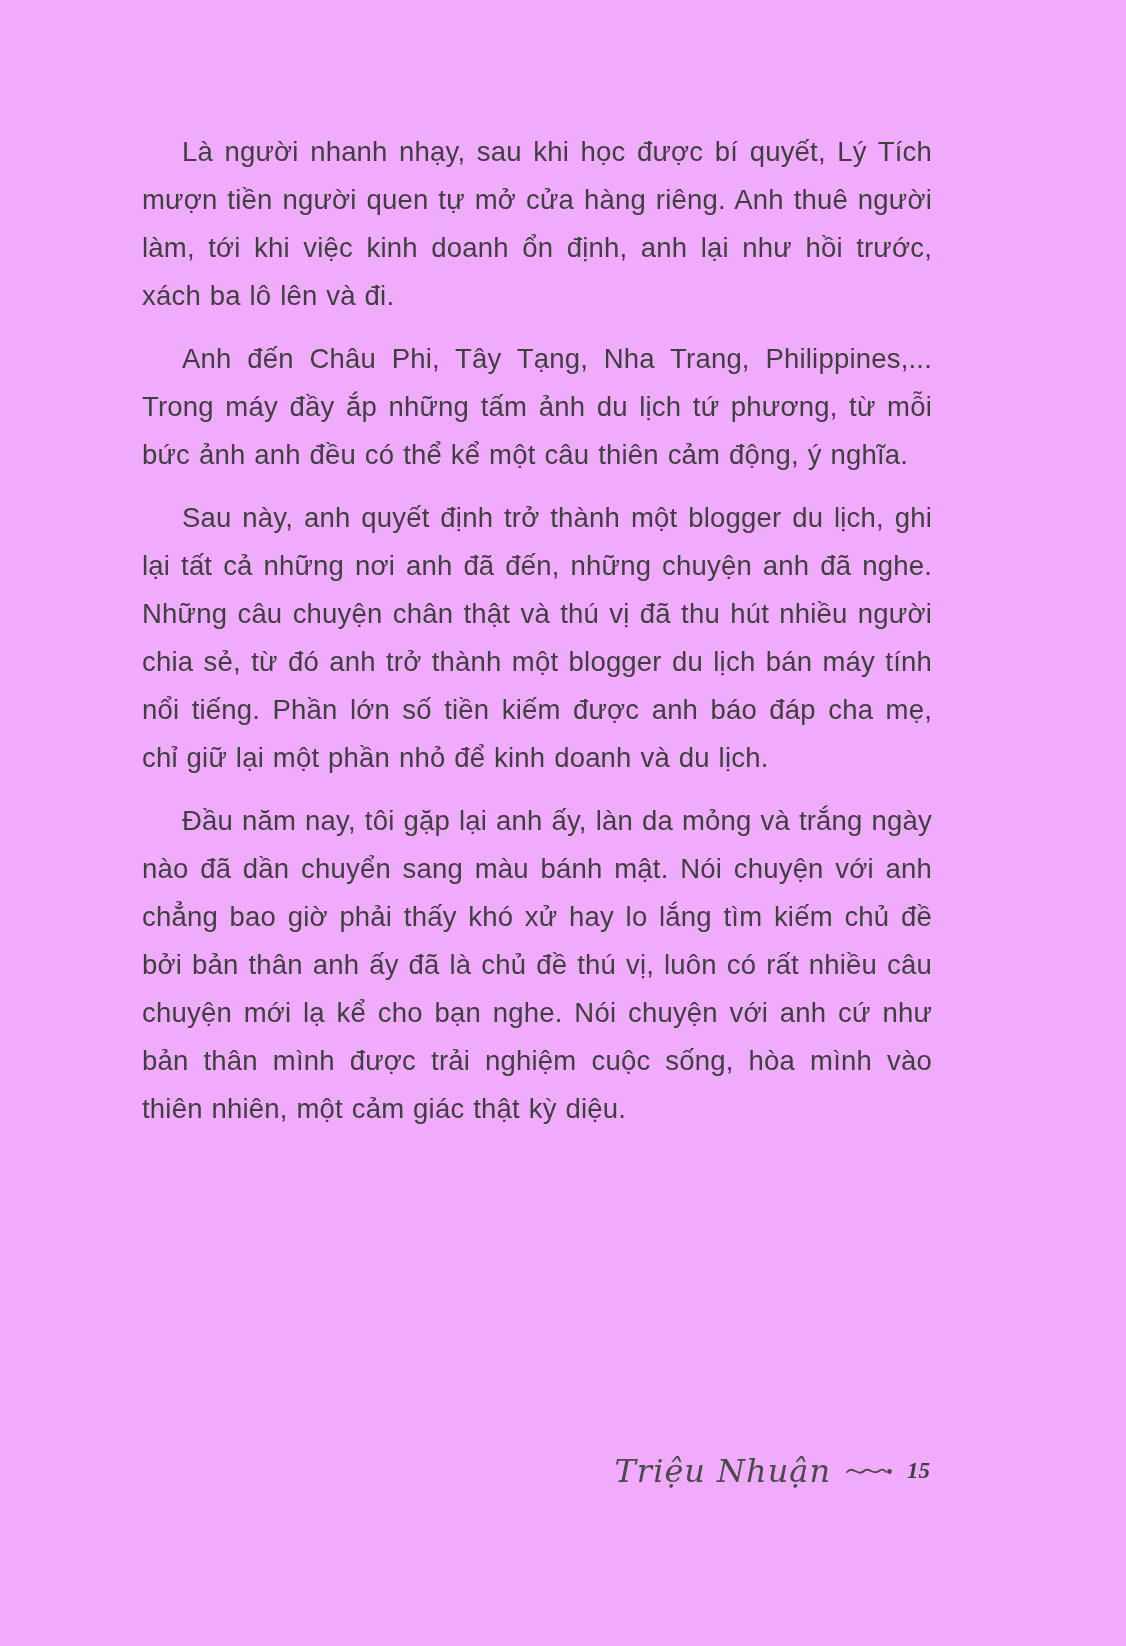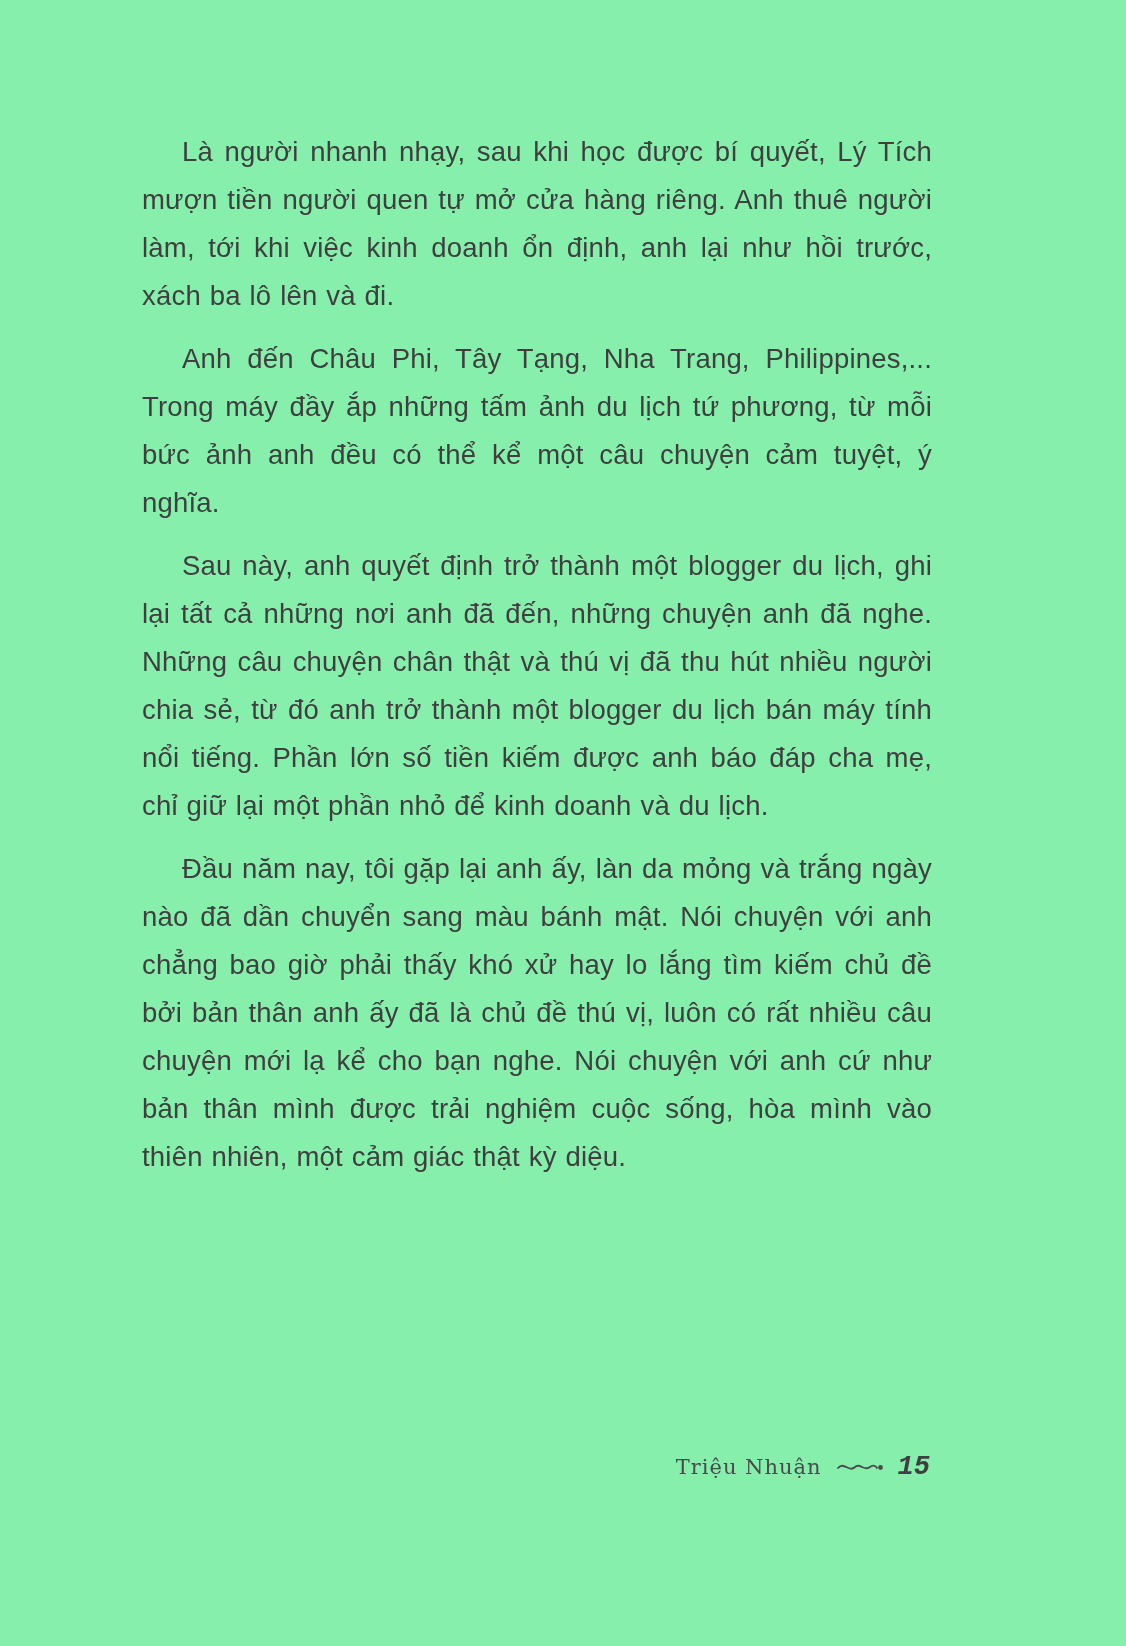--- a/index.html
+++ b/index.html
@@ -5,21 +5,21 @@
   html, body {
     margin: 0;
     padding: 0;
     background: #ffffff;
   }
   .page {
     position: relative;
     width: 1126px;
     height: 1646px;
     margin: 0 auto;
-    background: #86efac;
+    background: #f0abfc;
     font-family: "Liberation Sans", "DejaVu Sans", sans-serif;
     color: #3f3f3f;
     box-sizing: border-box;
     overflow: hidden;
   }
   .text-block {
     position: absolute;
     top: 128px;
     left: 142px;
     width: 790px;
@@ -36,45 +36,46 @@
   .footer {
     position: absolute;
     top: 1452px;
     right: 196px;
     display: flex;
     align-items: center;
     gap: 14px;
   }
   .footer .author {
     font-family: "DejaVu Serif", "Liberation Serif", serif;
-    font-size: 21px;
+    font-style: italic;
+    font-size: 32px;
     color: #4a4a4a;
     letter-spacing: 1px;
     text-align: center;
   }
   .footer .flourish {
     display: inline-flex;
     align-items: center;
   }
   .footer .page-number {
-    font-family: Liberation Mono, monospace;
+    font-family: Liberation Serif, serif;
     font-style: italic;
     font-weight: bold;
-    font-size: 27px;
+    font-size: 23px;
     color: #3f3f3f;
   }
 </style>
 </head>
 <body>
 
 <div class="page">
 
   <div class="text-block">
     <p>Là người nhanh nhạy, sau khi học được bí quyết, Lý Tích mượn tiền người quen tự mở cửa hàng riêng. Anh thuê người làm, tới khi việc kinh doanh ổn định, anh lại như hồi trước, xách ba lô lên và đi.</p>
-    <p>Anh đến Châu Phi, Tây Tạng, Nha Trang, Philippines,... Trong máy đầy ắp những tấm ảnh du lịch tứ phương, từ mỗi bức ảnh anh đều có thể kể một câu chuyện cảm tuyệt, ý nghĩa.</p>
+    <p>Anh đến Châu Phi, Tây Tạng, Nha Trang, Philippines,... Trong máy đầy ắp những tấm ảnh du lịch tứ phương, từ mỗi bức ảnh anh đều có thể kể một câu thiên cảm động, ý nghĩa.</p>
     <p>Sau này, anh quyết định trở thành một blogger du lịch, ghi lại tất cả những nơi anh đã đến, những chuyện anh đã nghe. Những câu chuyện chân thật và thú vị đã thu hút nhiều người chia sẻ, từ đó anh trở thành một blogger du lịch bán máy tính nổi tiếng. Phần lớn số tiền kiếm được anh báo đáp cha mẹ, chỉ giữ lại một phần nhỏ để kinh doanh và du lịch.</p>
     <p>Đầu năm nay, tôi gặp lại anh ấy, làn da mỏng và trắng ngày nào đã dần chuyển sang màu bánh mật. Nói chuyện với anh chẳng bao giờ phải thấy khó xử hay lo lắng tìm kiếm chủ đề bởi bản thân anh ấy đã là chủ đề thú vị, luôn có rất nhiều câu chuyện mới lạ kể cho bạn nghe. Nói chuyện với anh cứ như bản thân mình được trải nghiệm cuộc sống, hòa mình vào thiên nhiên, một cảm giác thật kỳ diệu.</p>
   </div>
 
   <div class="footer">
     <span class="author">Triệu Nhuận</span>
     <span class="flourish">
       <svg width="48" height="18" viewBox="0 0 48 18" aria-hidden="true">
         <path d="M2 10 C 8 3, 13 15, 19 9 C 24 4, 28 14, 34 9 C 37 6.5, 40 8, 41 10" stroke="#4a4a4a" stroke-width="1.8" fill="none" stroke-linecap="round"></path>
         <circle cx="44.5" cy="9.5" r="2.4" fill="#4a4a4a"></circle>

